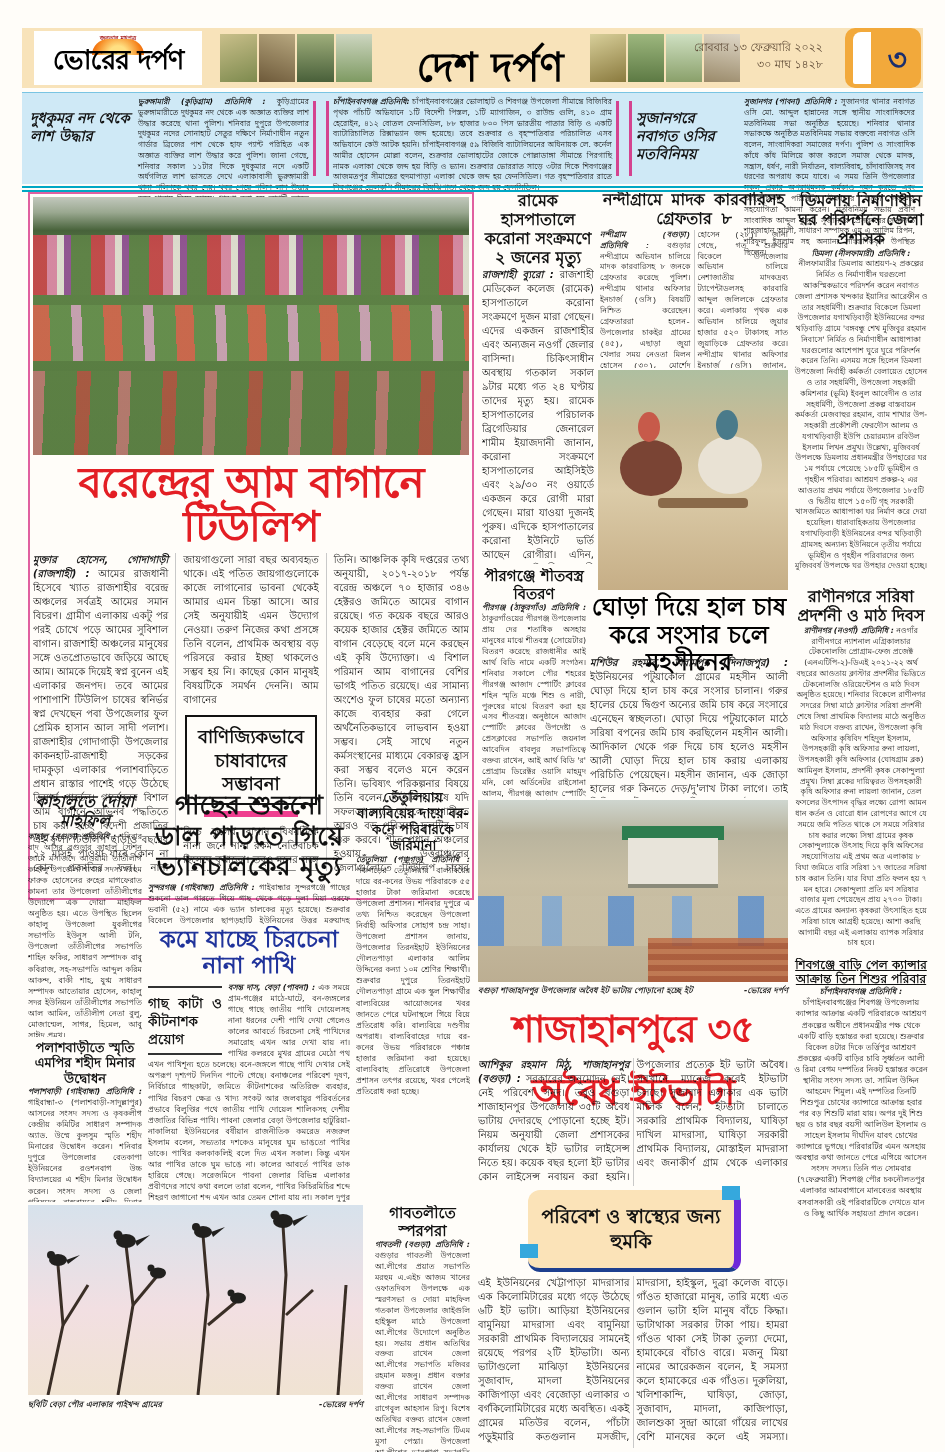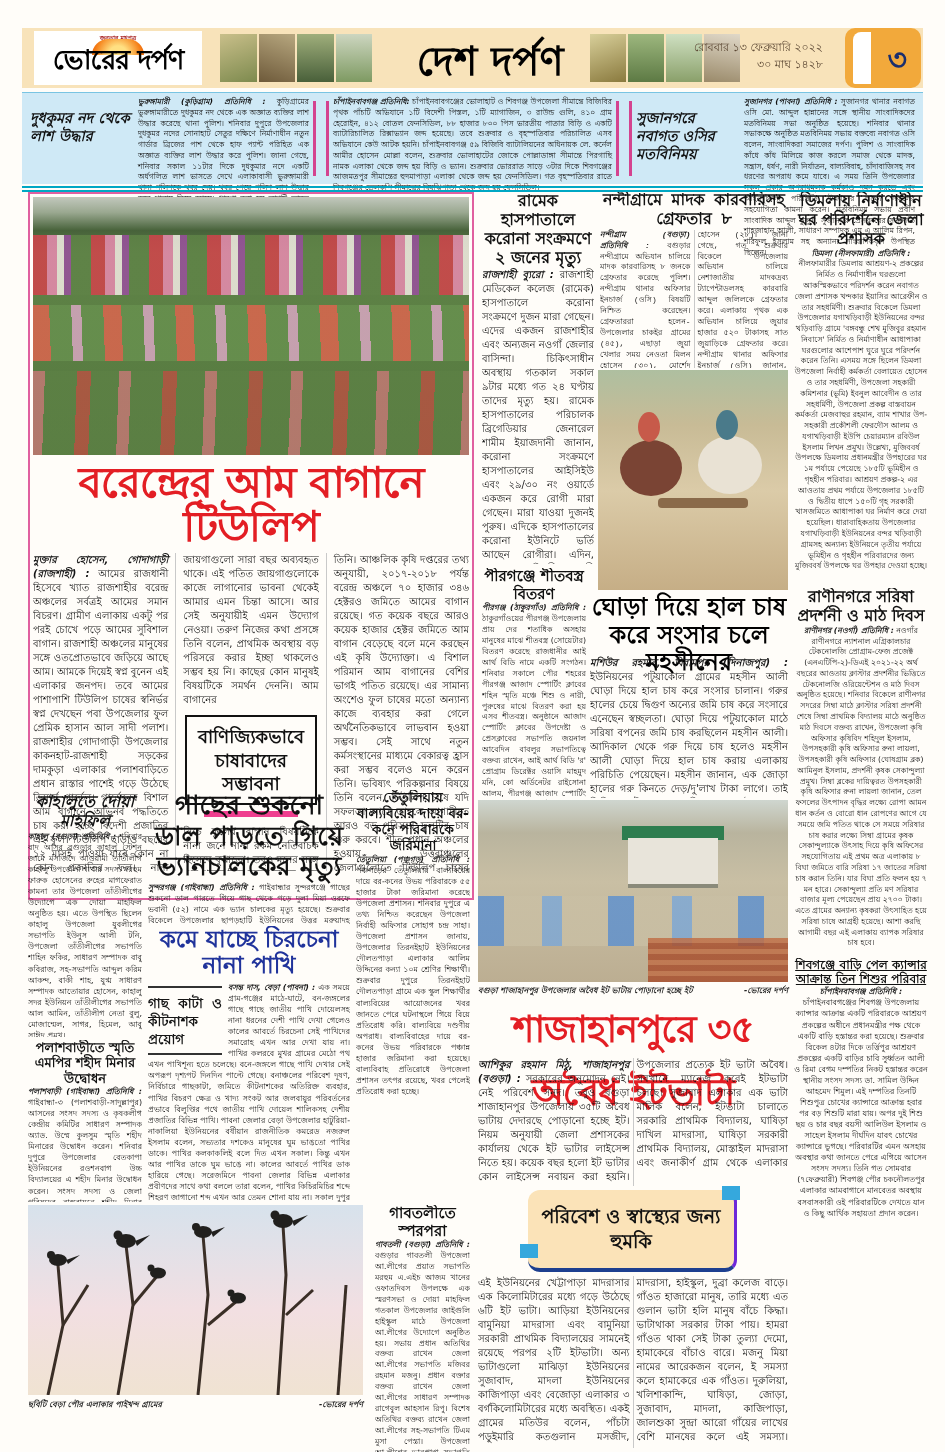--- a/index.html
+++ b/index.html
@@ -8,21 +8,21 @@
   .abs{position:absolute;}
   
   #masthead{left:22px;top:28px;width:901px;height:60px;background:#f8e3ba;}
   #logo-box{left:12px;top:3px;width:168px;height:54px;background:#fff;text-align:center;overflow:hidden;}
   #logo-tagline{font-size:6px;color:#a01010;font-weight:bold;margin-top:2px;}
   #logo-sun{position:absolute;left:58px;top:8px;width:52px;height:16px;border-radius:52px 52px 0 0;
             background:radial-gradient(circle at 50% 100%, #ffe082 30%, #f57f17 75%, #e65100 100%);}
   #logo-title{position:relative;font-size:27px;font-weight:800;color:#000;line-height:1.2;letter-spacing:-1px;}
   .strip{top:6px;height:48px;display:flex;gap:2px;}
   .strip div{flex:1;}
-  #section-title{left:368px;top:2px;width:200px;text-align:center;font-size:40px;font-weight:800;color:#000;}
+  #section-title{left:368px;top:8px;width:200px;text-align:center;font-size:40px;font-weight:800;color:#000;}
   #date-box{right:100px;top:12px;width:170px;text-align:right;font-size:11px;color:#5a4632;line-height:1.5;}
   #page-tab{right:2px;top:0;width:76px;height:60px;background:#f2a93b;border-radius:10px;}
   #page-curl{position:absolute;left:8px;top:4px;width:18px;height:52px;background:#fff;border-radius:8px 0 0 2px;}
   #page-num{position:absolute;right:14px;top:8px;font-size:30px;font-weight:800;color:#1b2f6e;}
   
   #briefs{left:22px;top:92px;width:901px;height:92px;background:#cfe9f6;border-top:1px solid #79c4e2;
           display:flex;align-items:stretch;padding:4px 8px;box-sizing:border-box;}
   #briefs-rule{left:22px;top:186px;width:901px;height:6px;border-top:2px solid #00a7c4;border-bottom:2px solid #00a7c4;box-sizing:border-box;}
   .brief{display:flex;flex:1;gap:6px;}
   .brief-h{width:102px;font-size:14.5px;font-weight:800;font-style:italic;line-height:1.25;padding-top:12px;}
@@ -62,21 +62,21 @@
   #bp-building{position:absolute;left:150px;top:38px;width:90px;height:46px;background:#e8e4da;border-bottom:4px solid #8a8a7a;}
   #bp-roof{position:absolute;left:144px;top:26px;width:102px;height:14px;background:#2e7d4f;}
   #bp-tarp{position:absolute;left:0;top:96px;width:310px;height:50px;
      background:repeating-linear-gradient(90deg,#5a8fd0 0 26px,#c9bfa4 26px 64px,#7aa7d8 64px 84px,#c9bfa4 84px 130px);opacity:.8;}
   #bp-bricks{position:absolute;right:0;bottom:0;width:140px;height:44px;
      background:repeating-linear-gradient(0deg,#a8502f 0 6px,#c07048 6px 11px);opacity:.85;}
   #brick-caption{left:478px;top:984px;width:310px;display:flex;justify-content:space-between;font-size:8px;font-weight:bold;font-style:italic;color:#222;}
   #brick-headline{left:476px;top:1000px;width:314px;font-size:37px;font-weight:800;color:#e31e24;text-align:center;letter-spacing:-1px;}
   #brick-top{left:478px;top:1058px;width:310px;height:128px;overflow:hidden;}
   #env-box{left:528px;top:1190px;width:206px;height:78px;background:#fbe3b8;border-radius:12px;
-     border-bottom:4px solid #1d3f8f;border-right:3px solid #6d28d9;}
+     border-bottom:4px solid #1d3f8f;border-right:7px solid #6d28d9;}
   #env-text{margin-top:14px;font-size:19px;font-weight:800;text-align:center;line-height:1.3;}
   .env-sq{position:absolute;width:18px;height:14px;background:#35a8dd;}
   #env-sq1{right:-6px;top:-4px;} #env-sq2{left:-8px;bottom:10px;}
   #brick-bottom{left:478px;top:1276px;width:310px;height:172px;overflow:hidden;}
   
   #dimla{left:794px;top:192px;width:134px;height:392px;overflow:hidden;}
   #raninagar{left:794px;top:588px;width:134px;height:366px;overflow:hidden;}
   #shibganj{left:794px;top:958px;width:134px;height:490px;overflow:hidden;}
   .rc .bt{text-align:center;}
   

